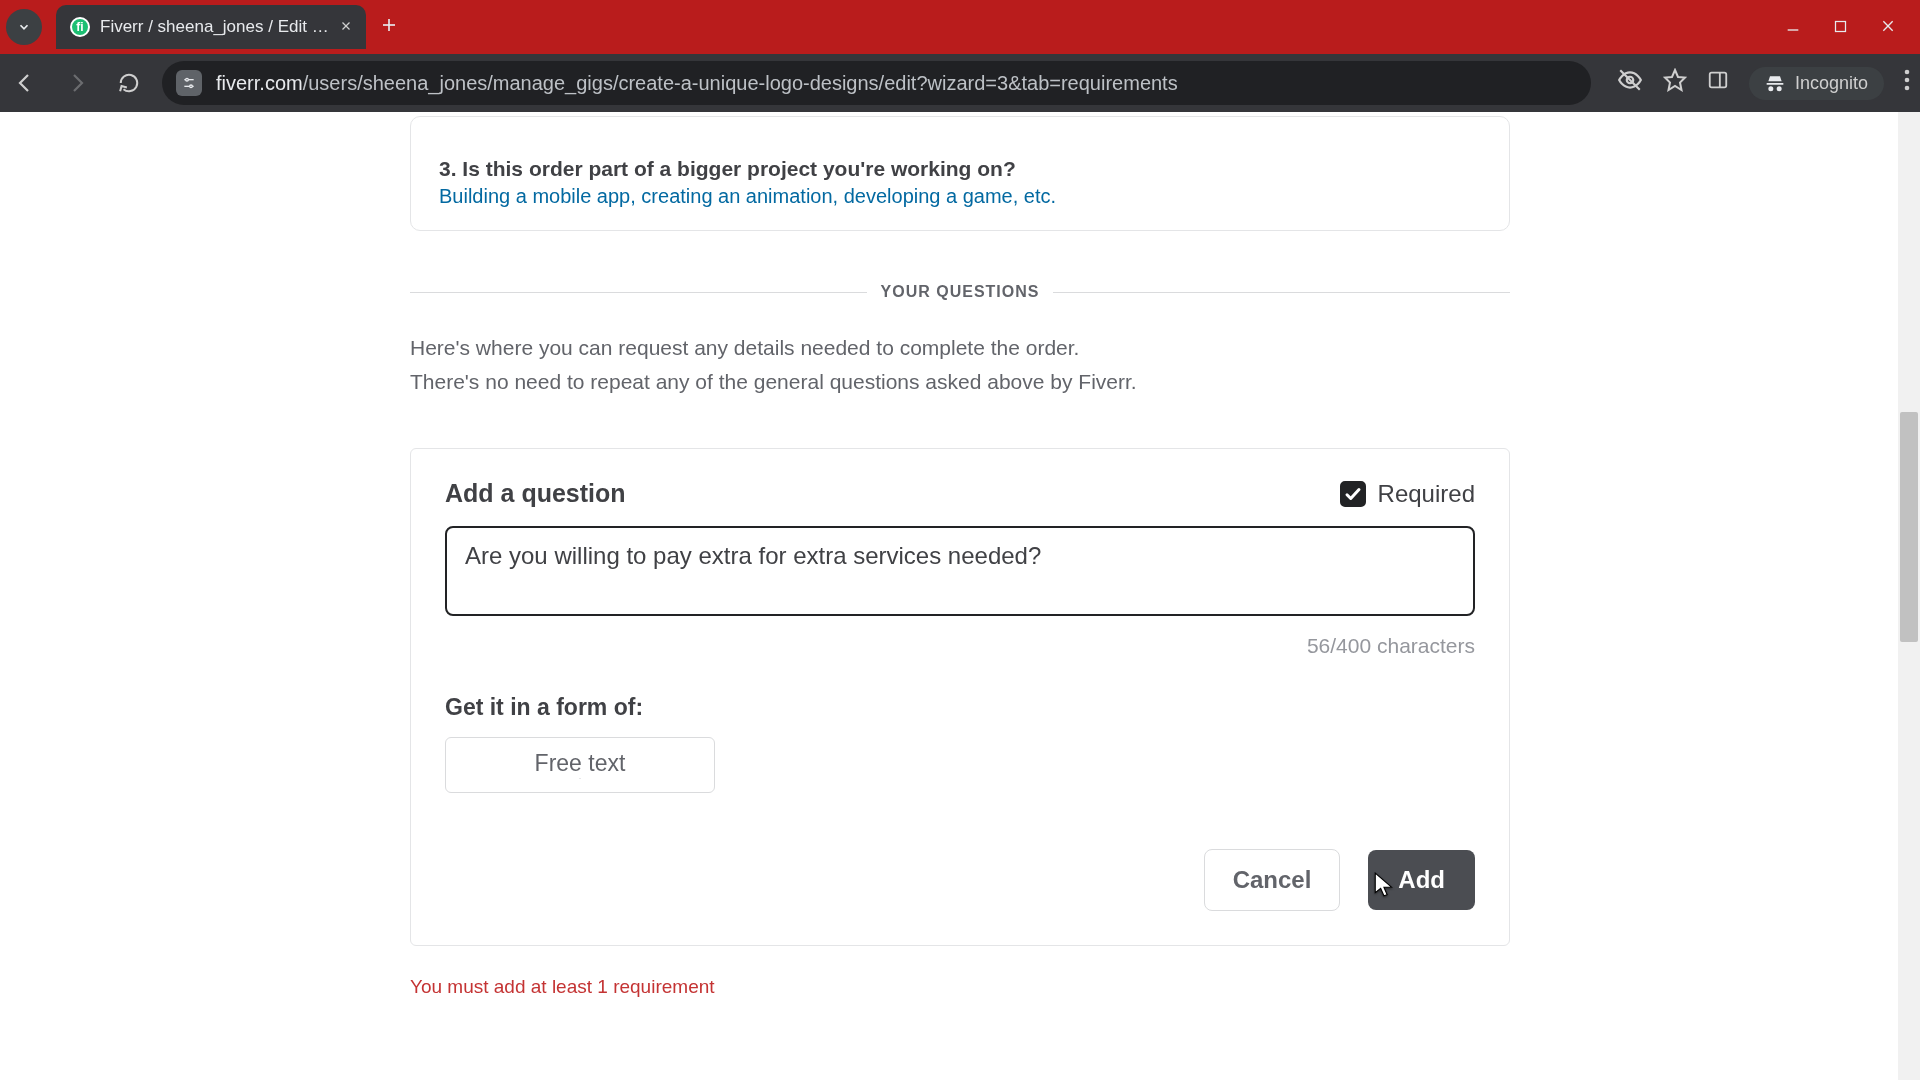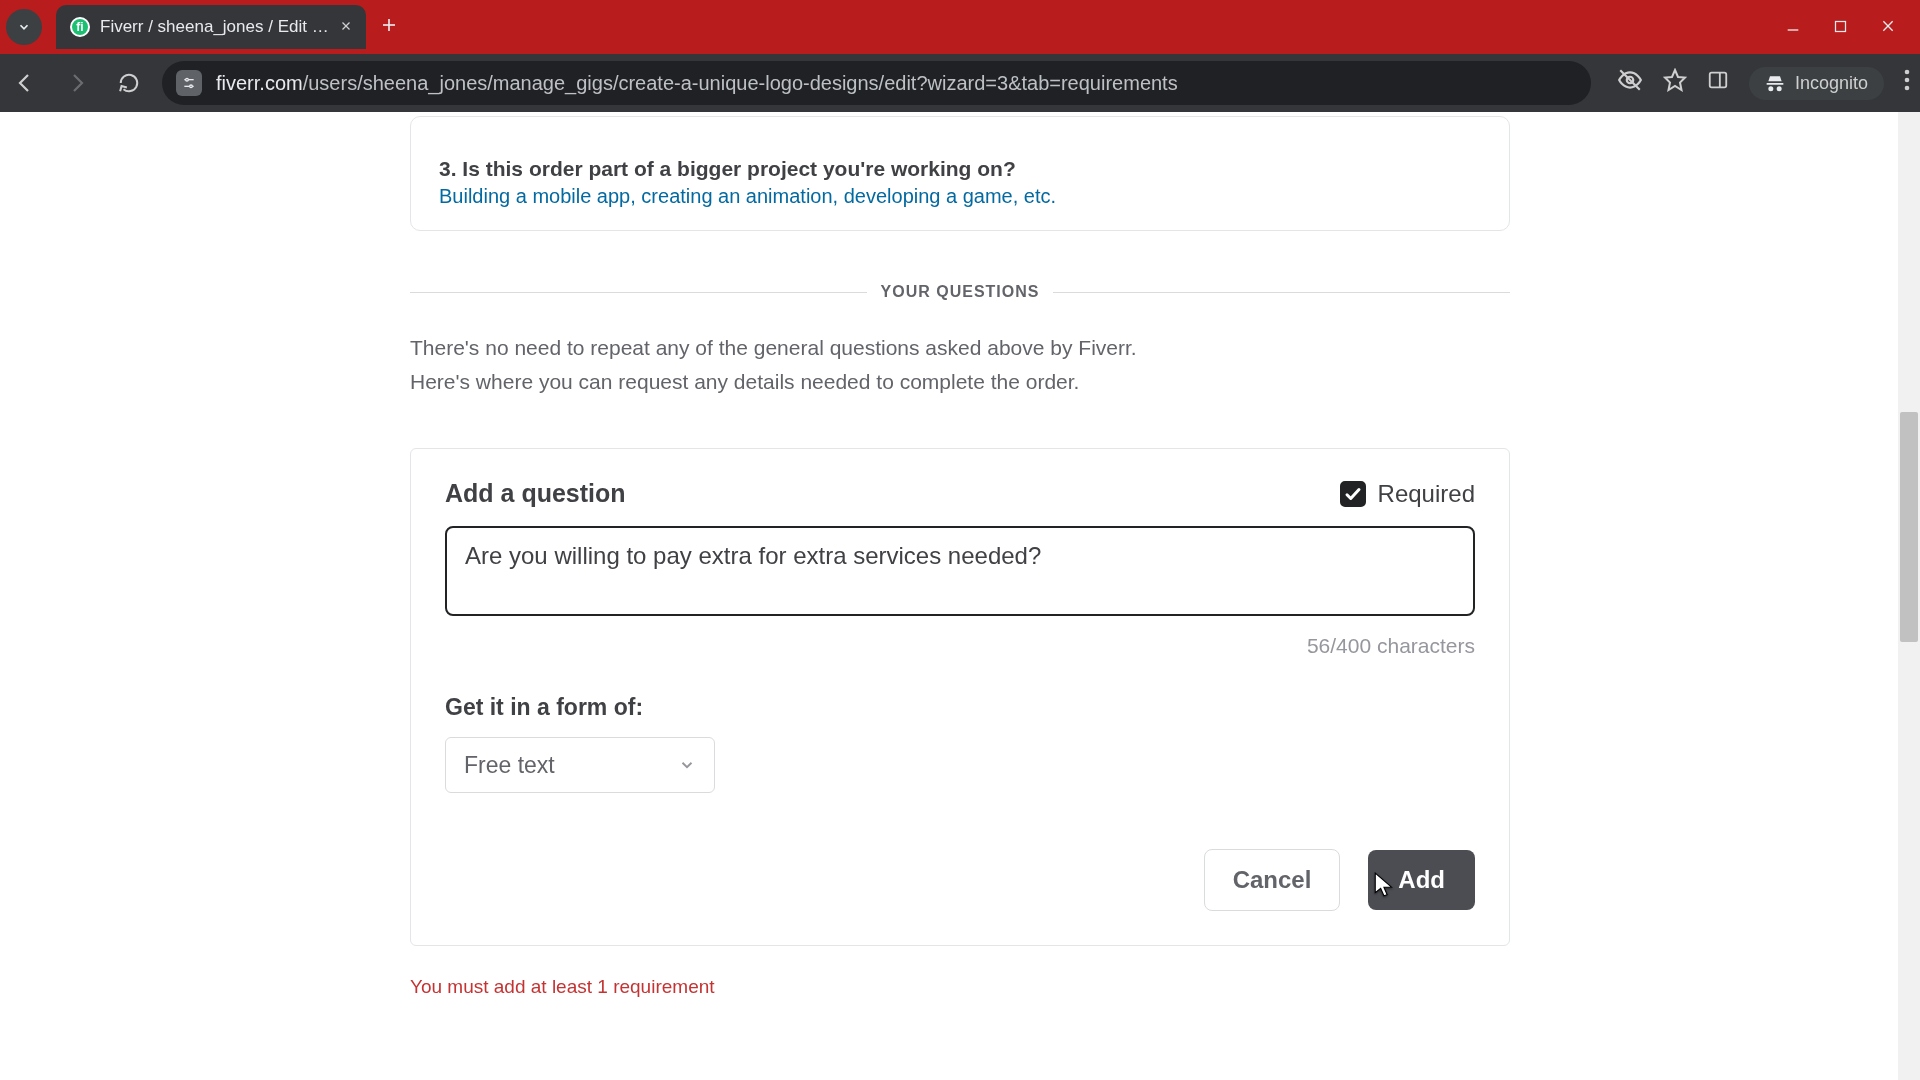--- a/index.html
+++ b/index.html
@@ -40,21 +40,21 @@
   .intro { color:#62646a; font-size:21px; line-height:1.6; }
   .q-card { margin-top: 50px; border:1px solid #e4e5e7; border-radius: 6px; padding: 30px 34px 34px; background:#fff; }
   .q-head { display:flex; align-items:center; justify-content:space-between; margin-bottom: 18px; }
   .q-head-title { font-size:25px; font-weight:700; color:#404145; }
   .req-wrap { display:flex; align-items:center; gap:12px; }
   .chk { width:26px; height:26px; border:2px solid #222325; border-radius:5px; background:#222325; display:flex; align-items:center; justify-content:center; color:#fff; font-size:18px; font-weight:700;}
   .req-label { font-size:24px; color:#404145; }
   .textarea { width:100%; border:2px solid #222325; border-radius: 8px; height: 90px; padding: 14px 18px; font-size: 24px; color:#404145; resize:none; outline:none; font-family:inherit;}
   .counter { text-align:right; color:#95979d; font-size:21px; margin-top: 14px; }
   .form-of { margin-top: 36px; font-size: 23px; font-weight:700; color:#404145; }
-  .select { margin-top: 16px; border:1px solid #dadbdd; border-radius:6px; width:270px; height:56px; display:flex; align-items:center; justify-content:space-between; padding: 1px 18px; color:#62646a; font-size:23px; background:#fff;}
+  .select { margin-top: 16px; border:1px solid #dadbdd; border-radius:6px; width:270px; height:56px; display:flex; align-items:center; justify-content:space-between; padding: 12px 18px; color:#62646a; font-size:23px; background:#fff;flex-direction:column;}
   .select svg { color:#95979d; }
   .actions { display:flex; justify-content:flex-end; gap: 28px; margin-top: 56px; align-items:center;}
   .btn-cancel { border:1px solid #dadbdd; background:#fff; color:#62646a; font-weight:700; font-size:24px; padding: 16px 28px; border-radius:8px; }
   .btn-add { position:relative; background:#4b4d52; color:#fff; font-weight:700; font-size:24px; padding: 16px 30px; border-radius:8px; border:none; }
   .cursor { position:absolute; left:6px; top:22px; }
   .cursor svg { filter: drop-shadow(0 1px 1px rgba(0,0,0,.5)); }
   .warn { color:#c43333; font-size:19px; margin-top: 30px; }
 </style>
 </head>
 <body>
@@ -162,22 +162,22 @@
         <div class="prev-desc">Building a mobile app, creating an animation, developing a game, etc.</div>
       </div>
 
       <div class="yq-divider-wrap">
         <div class="hr-line"></div>
         <div class="yq-label">YOUR QUESTIONS</div>
         <div class="hr-line"></div>
       </div>
 
       <div class="intro">
+        <div>Here's where you can request any details needed to complete the order.</div>
         <div>There's no need to repeat any of the general questions asked above by Fiverr.</div>
-        <div>Here's where you can request any details needed to complete the order.</div>
       </div>
 
       <div class="q-card">
         <div class="q-head">
           <div class="q-head-title">Add a question</div>
           <div class="req-wrap">
             <div class="chk">
               <svg width="18" height="18" viewBox="0 0 24 24" fill="none" stroke="#fff" stroke-width="4" stroke-linecap="round" stroke-linejoin="round">
                   <polyline points="4 13 9 18 20 6"></polyline>
                 </svg>

